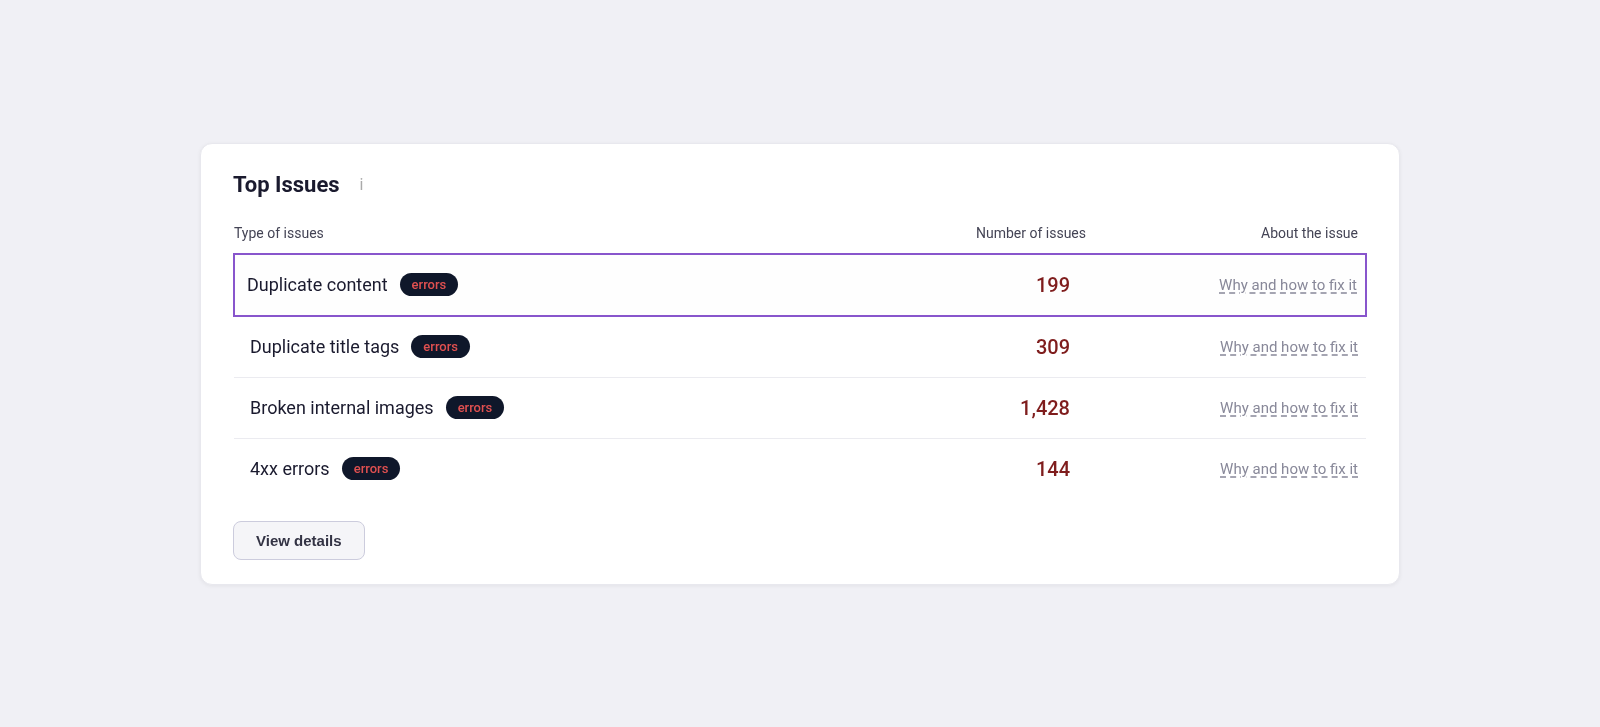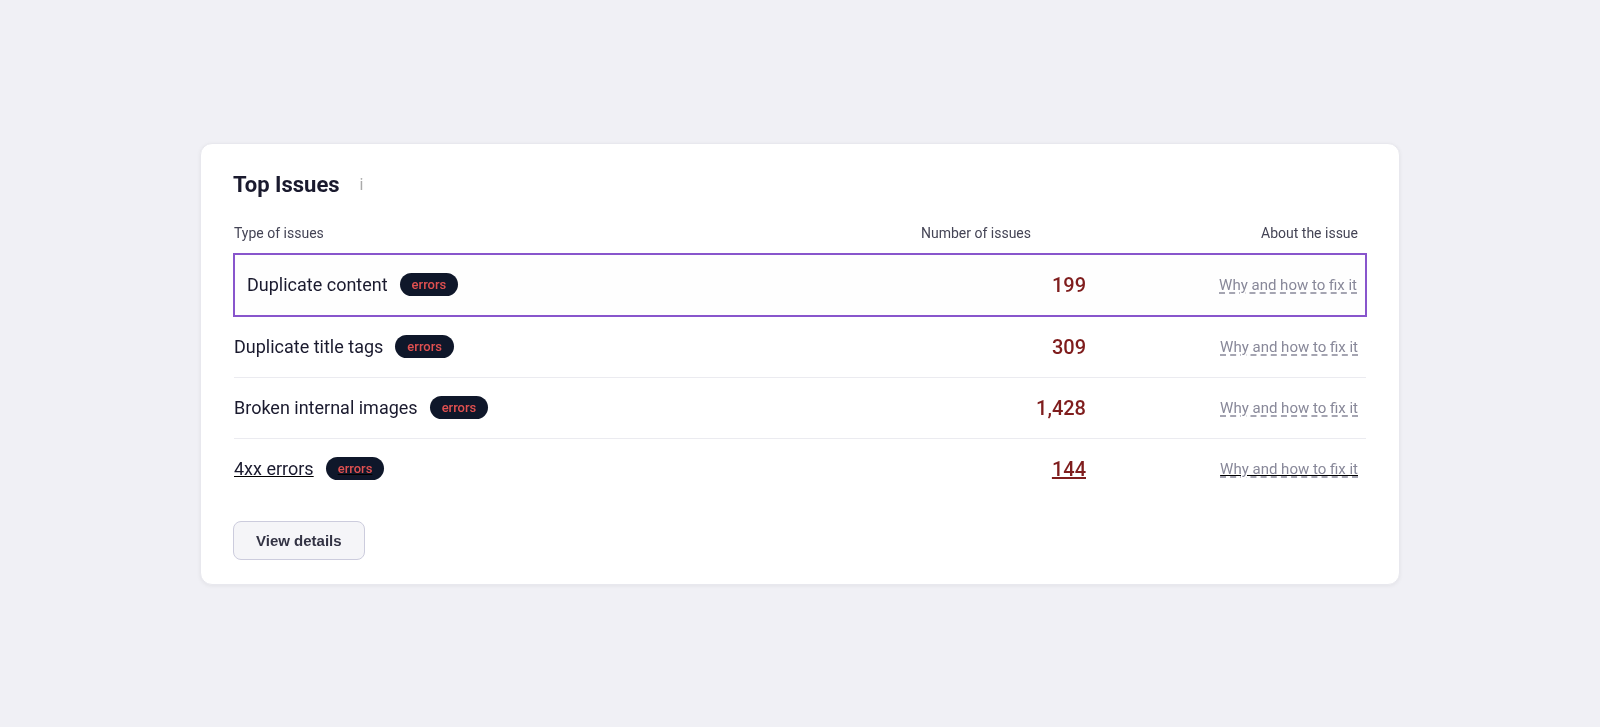--- a/index.html
+++ b/index.html
@@ -58,39 +58,38 @@
 
     .table th {
       font-size: 14px;
       font-weight: 400;
       color: #444455;
       padding: 8px 0 12px 0;
       text-align: left;
     }
 
     .table th.col-number {
-      text-align: center;
+      text-align: right;
       width: 220px;
     }
 
     .table th.col-about {
       text-align: right;
       width: 280px;
       padding-right: 8px;
     }
 
     .table td {
-      padding: 18px 0;
+      padding: 18px 16px;
       vertical-align: middle;
       border-bottom: 1px solid #ebebf0;
     }
 
     .table tr:last-child td {
       border-bottom: none;
-      text-decoration: underline;
     }
 
     .table td.col-number {
       text-align: right;
       font-size: 20px;
       font-weight: 500;
       color: #7f1d1d;
       width: 220px;
       margin-top: 48px;
     }

